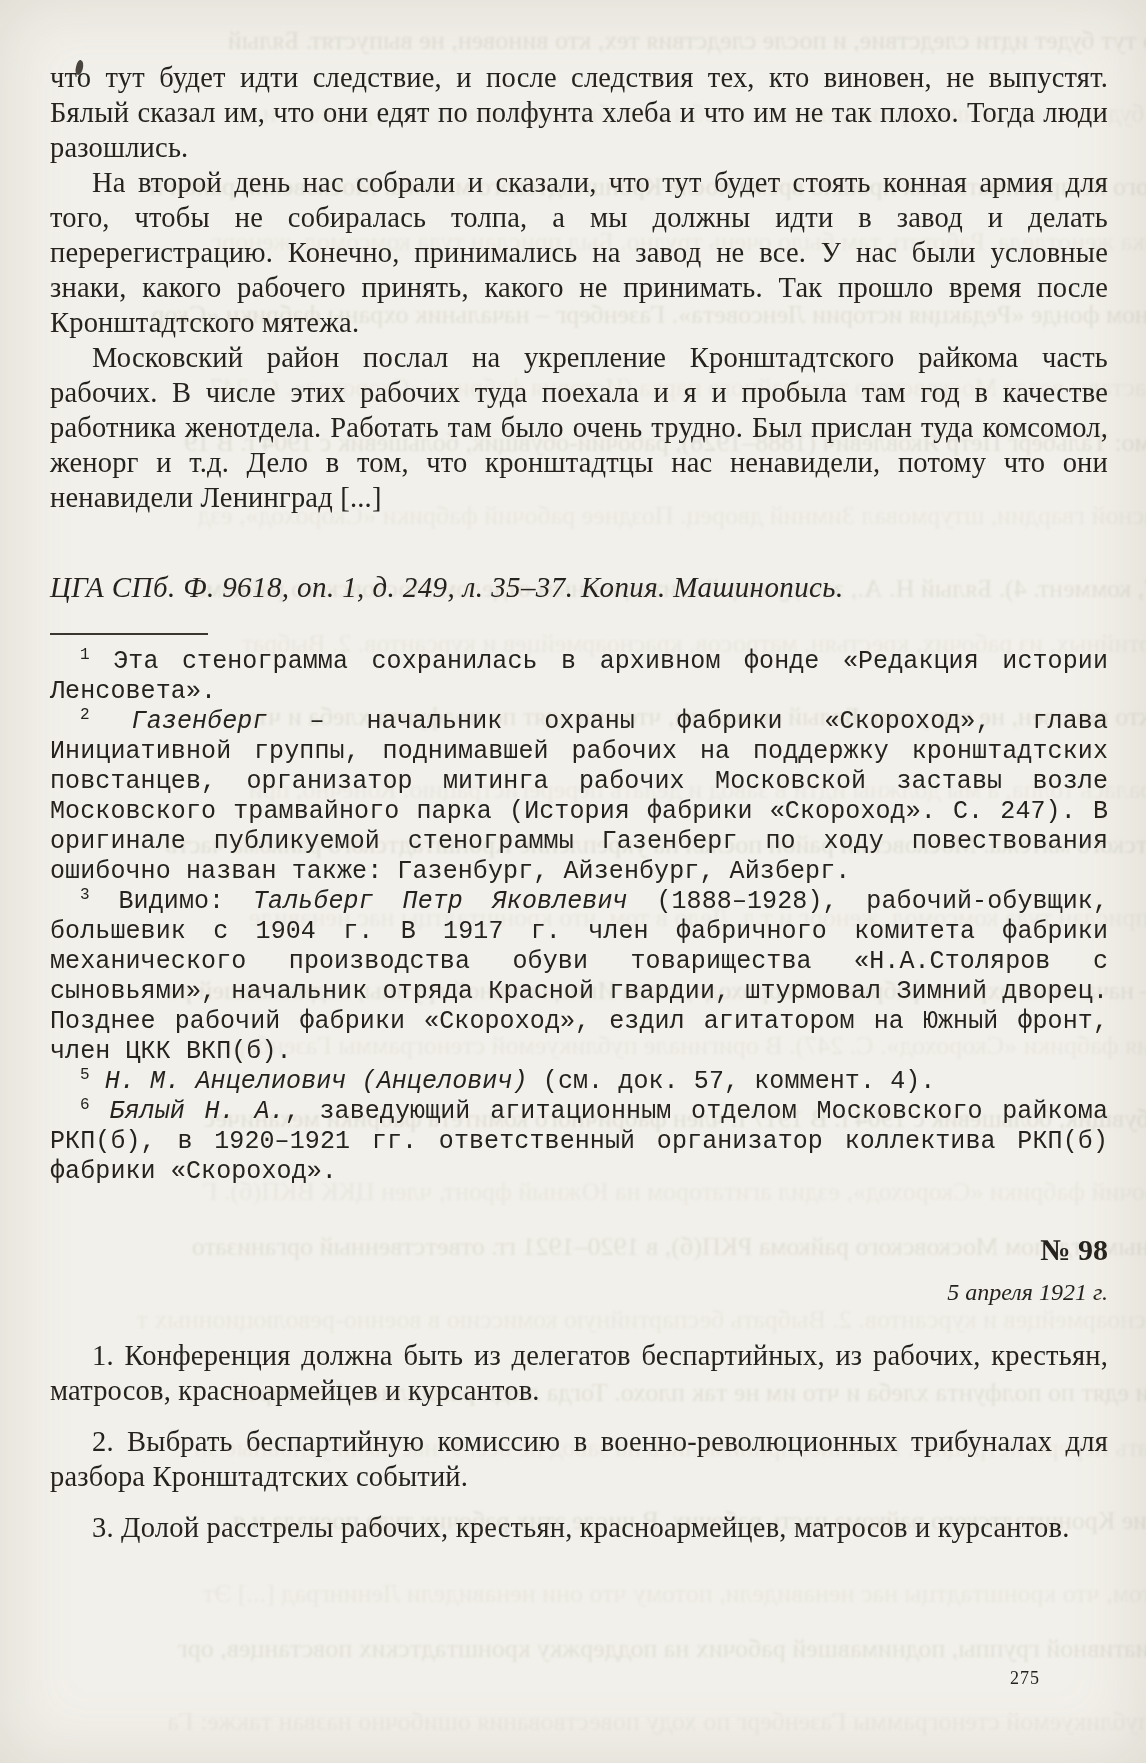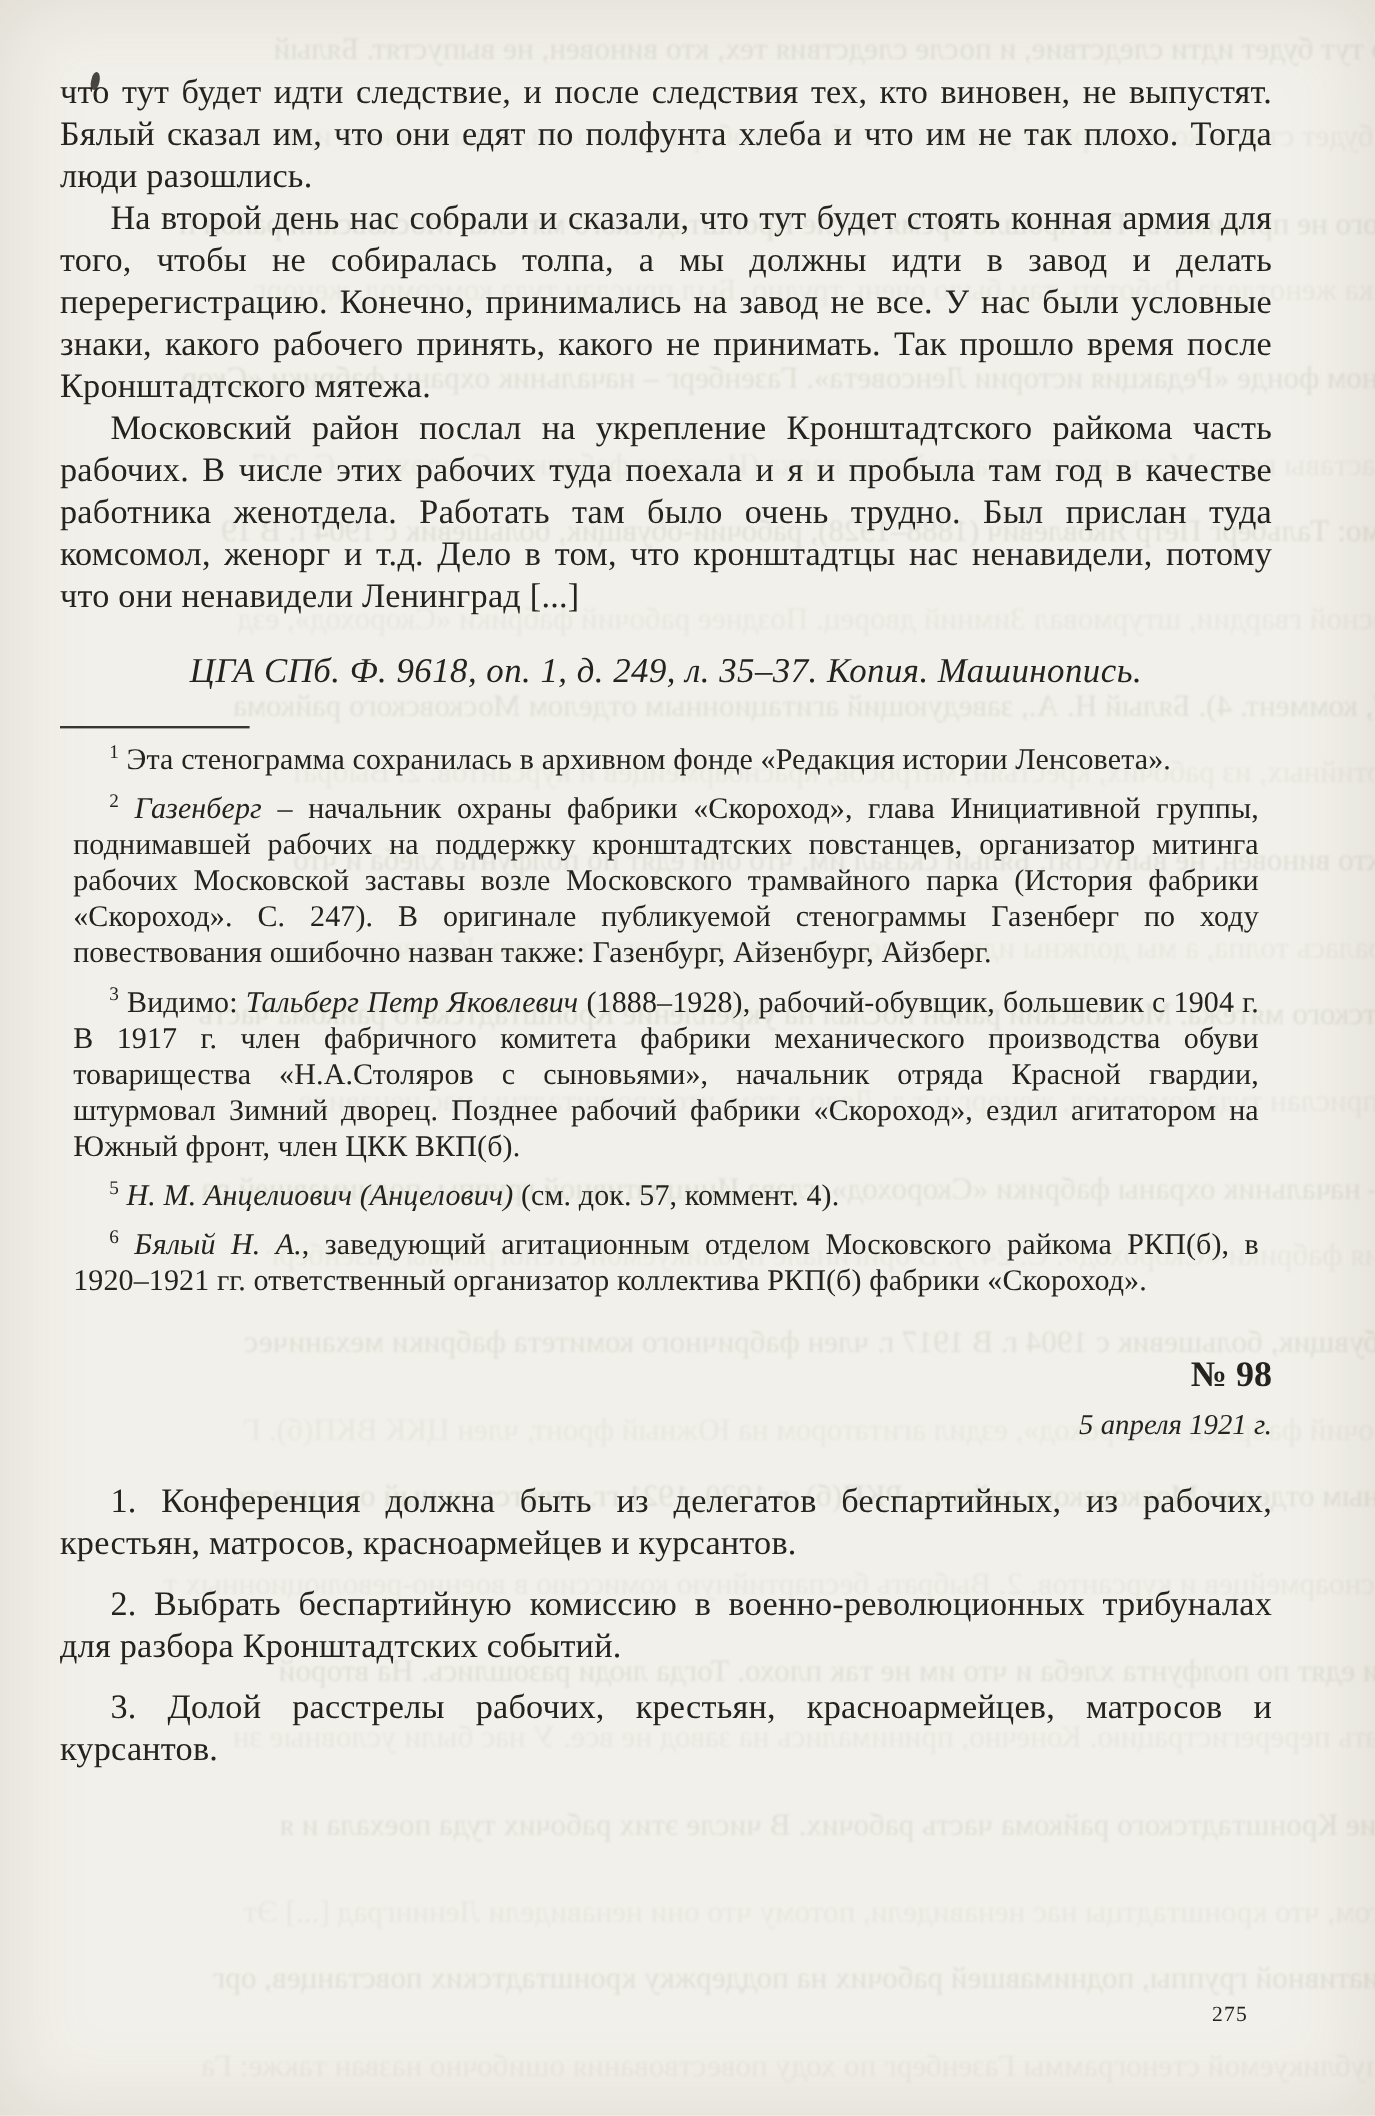--- a/index.html
+++ b/index.html
@@ -21,39 +21,39 @@
     position: absolute; left: -30px; width: 1210px;
     transform: scaleX(-1);
     color: #8f957e; font-size: 26px; white-space: nowrap;
     filter: blur(1.1px); overflow: hidden;
   }
   .speck {
     position: absolute; left: 76px; top: 60px; width: 7px; height: 15px;
     background: rgba(45,40,33,0.85); border-radius: 45% 60% 50% 50%;
     transform: rotate(14deg); z-index: 1;
   }
-  .page-inner { position: relative; z-index: 1; padding: 60px 86px 0 50px; }
+  .page-inner { position: relative; z-index: 1; padding: 60px 38px 0 50px; }
 
   .body-par {
     font-size: 28.5px; line-height: 35px; text-align: justify; margin: 0;
     letter-spacing: 0.2px;
   }
   .body-par.indent { text-indent: 42px; }
 
   .source-line {
-    font-size: 29px; font-style: italic; text-align: center;
-    margin-top: 28px; letter-spacing: 0.4px;
+    font-size: 29px; font-style: italic; text-align: left;
+    margin-top: 56px; letter-spacing: 0.4px;
   }
 
   .fn-divider { width: 158px; height: 2px; background: #3a362f; margin-top: 28px; }
 
   .footnotes { margin-top: 12px; }
   .footnote {
     font-size: 25px; line-height: 30px; text-align: justify;
-    text-indent: 30px; margin: 11px; letter-spacing: 0.1px;
+    text-indent: 30px; margin: 0; letter-spacing: 0.1px; font-family: Liberation Mono, monospace;
   }
   .footnote sup { font-size: 16px; line-height: 0; }
   .it { font-style: italic; }
 
   .doc-number { text-align: right; font-weight: bold; font-size: 30px; margin: 46px 0 0 0; }
   .doc-title {
     text-align: center; font-weight: bold; font-size: 29px; line-height: 37px;
     margin: 10px auto 0 auto; max-width: 950px;
   }
   .doc-title sup { font-size: 17px; line-height: 0; }

